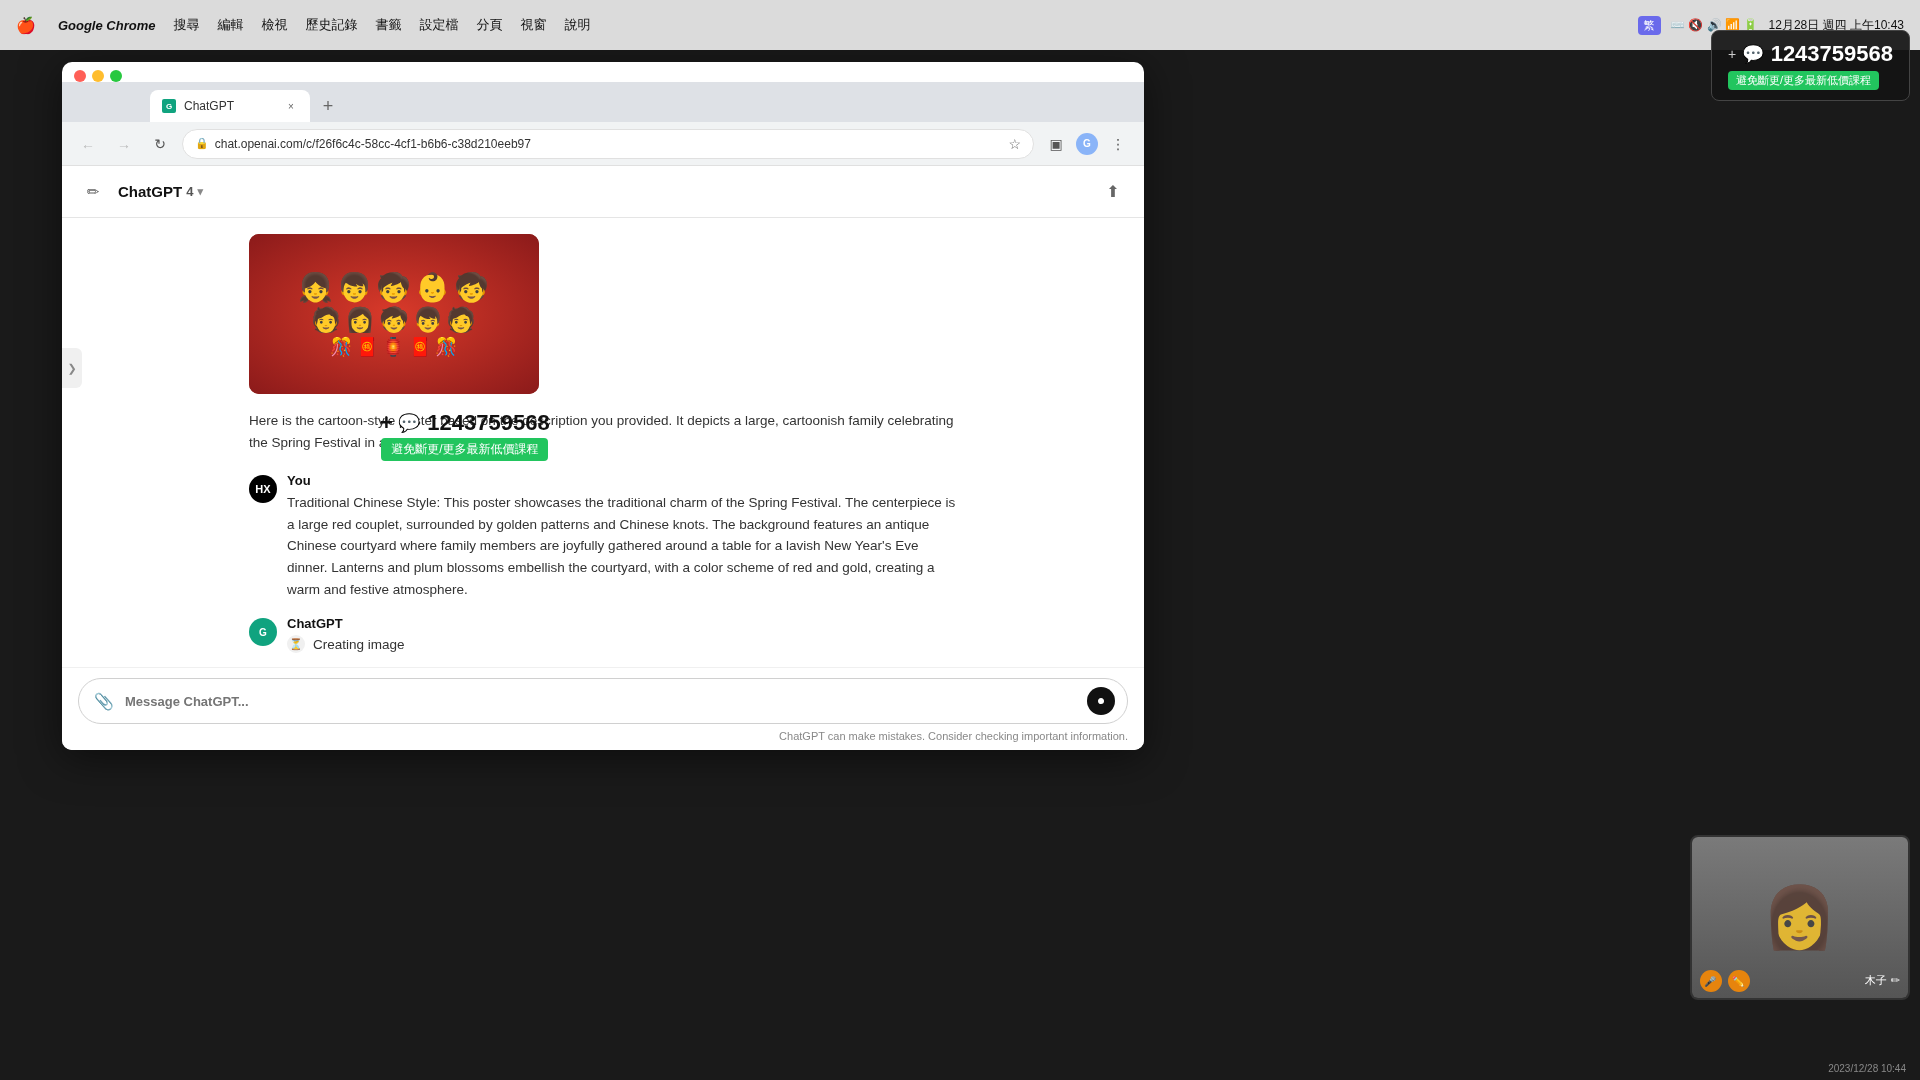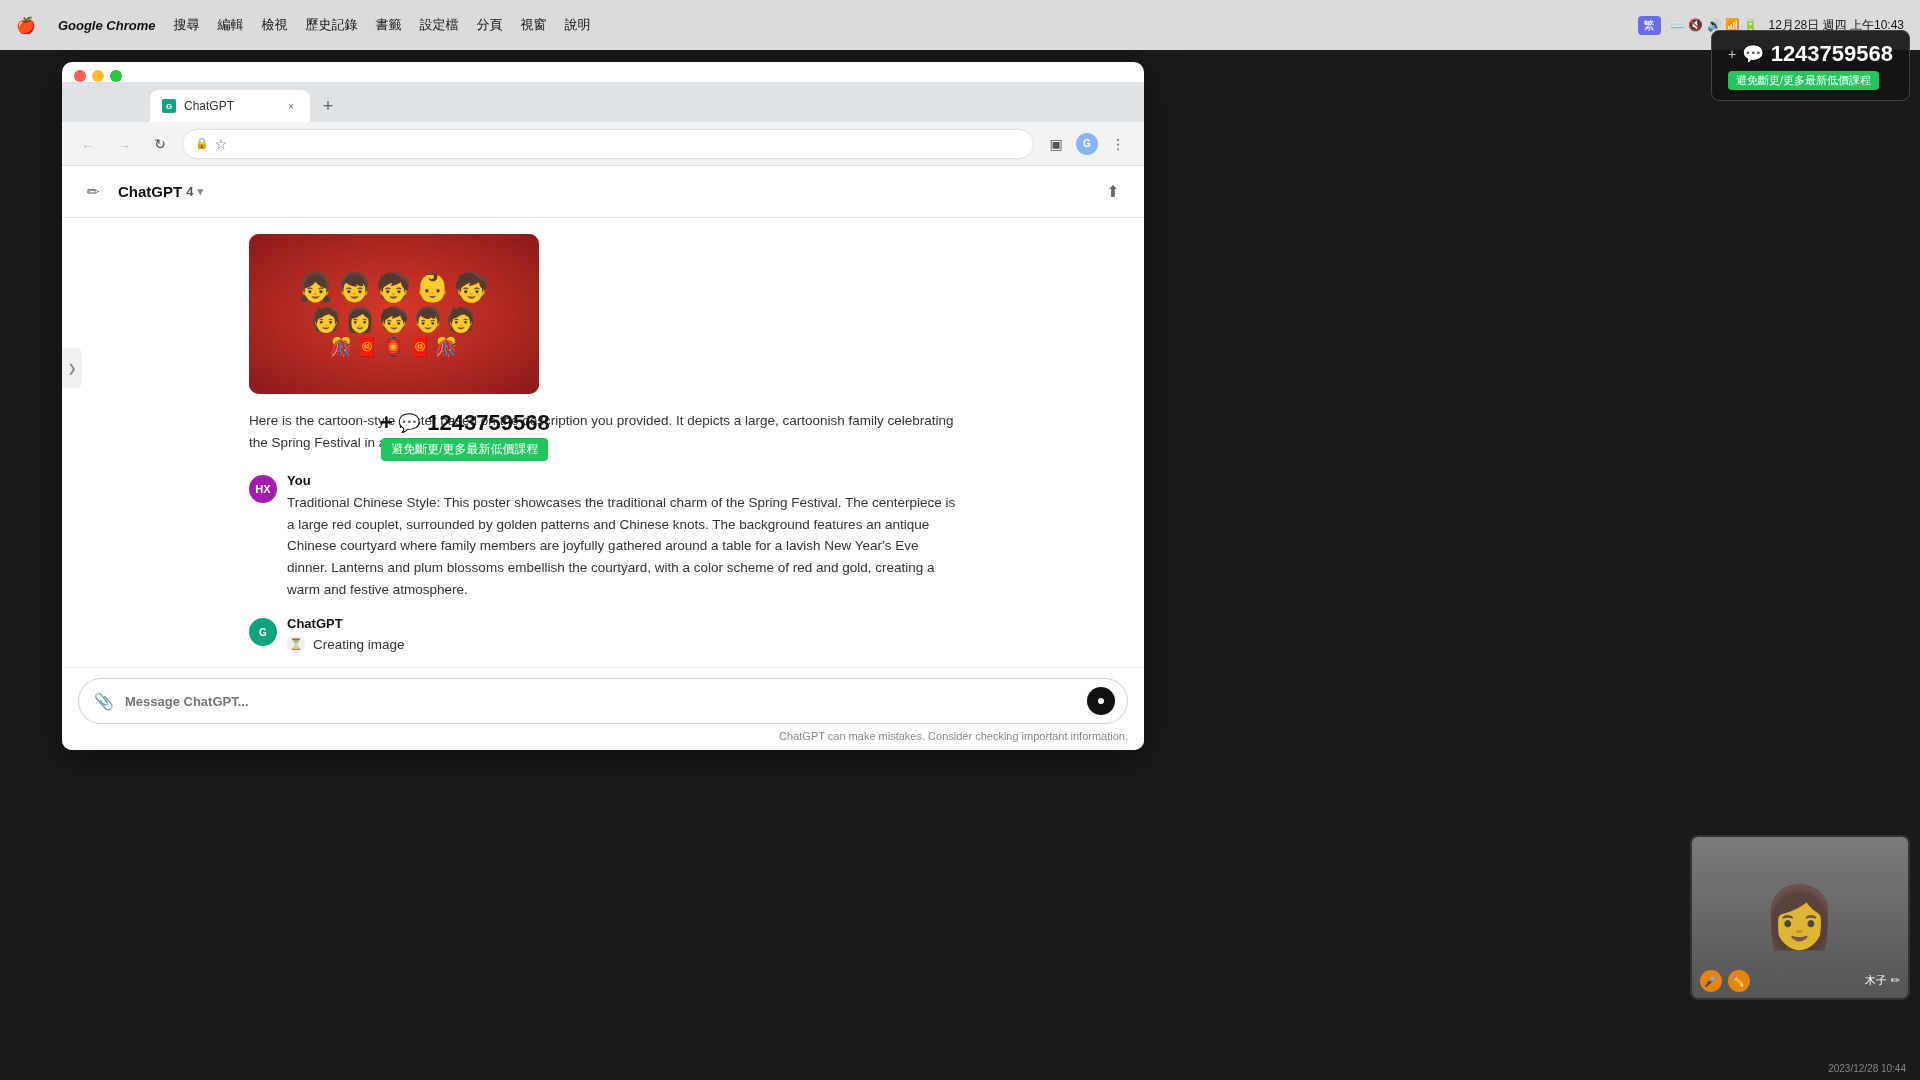--- a/index.html
+++ b/index.html
@@ -309,21 +309,21 @@
     .user-message {
       display: flex;
       gap: 10px;
       margin-bottom: 16px;
       align-items: flex-start;
     }
     .user-avatar {
       width: 28px;
       height: 28px;
       border-radius: 50%;
-      background: #a21caf;
+      background: #000000;
       display: flex;
       align-items: center;
       justify-content: center;
       color: white;
       font-size: 11px;
       font-weight: bold;
       flex-shrink: 0;
       margin-top: 2px;
     }
     .user-message-content {
@@ -669,20 +669,21 @@
       <div class="tab-new">+</div>
     </div>
   </div>
 
   <div class="address-bar">
     <div class="nav-btn disabled">←</div>
     <div class="nav-btn disabled">→</div>
     <div class="nav-btn">↻</div>
     <div class="address-input">
       <span class="address-lock">🔒</span>
+      <span class="address-text">chat.openai.com/c/f26f6c4c-58cc-4cf1-b6b6-c38d210eeb97</span>
       <span class="address-star">☆</span>
     </div>
     <div class="toolbar-icons">
       <div class="toolbar-icon">▣</div>
       <div class="profile-circle">G</div>
       <div class="toolbar-icon">⋮</div>
     </div>
   </div>
 
   <div class="content-area">

